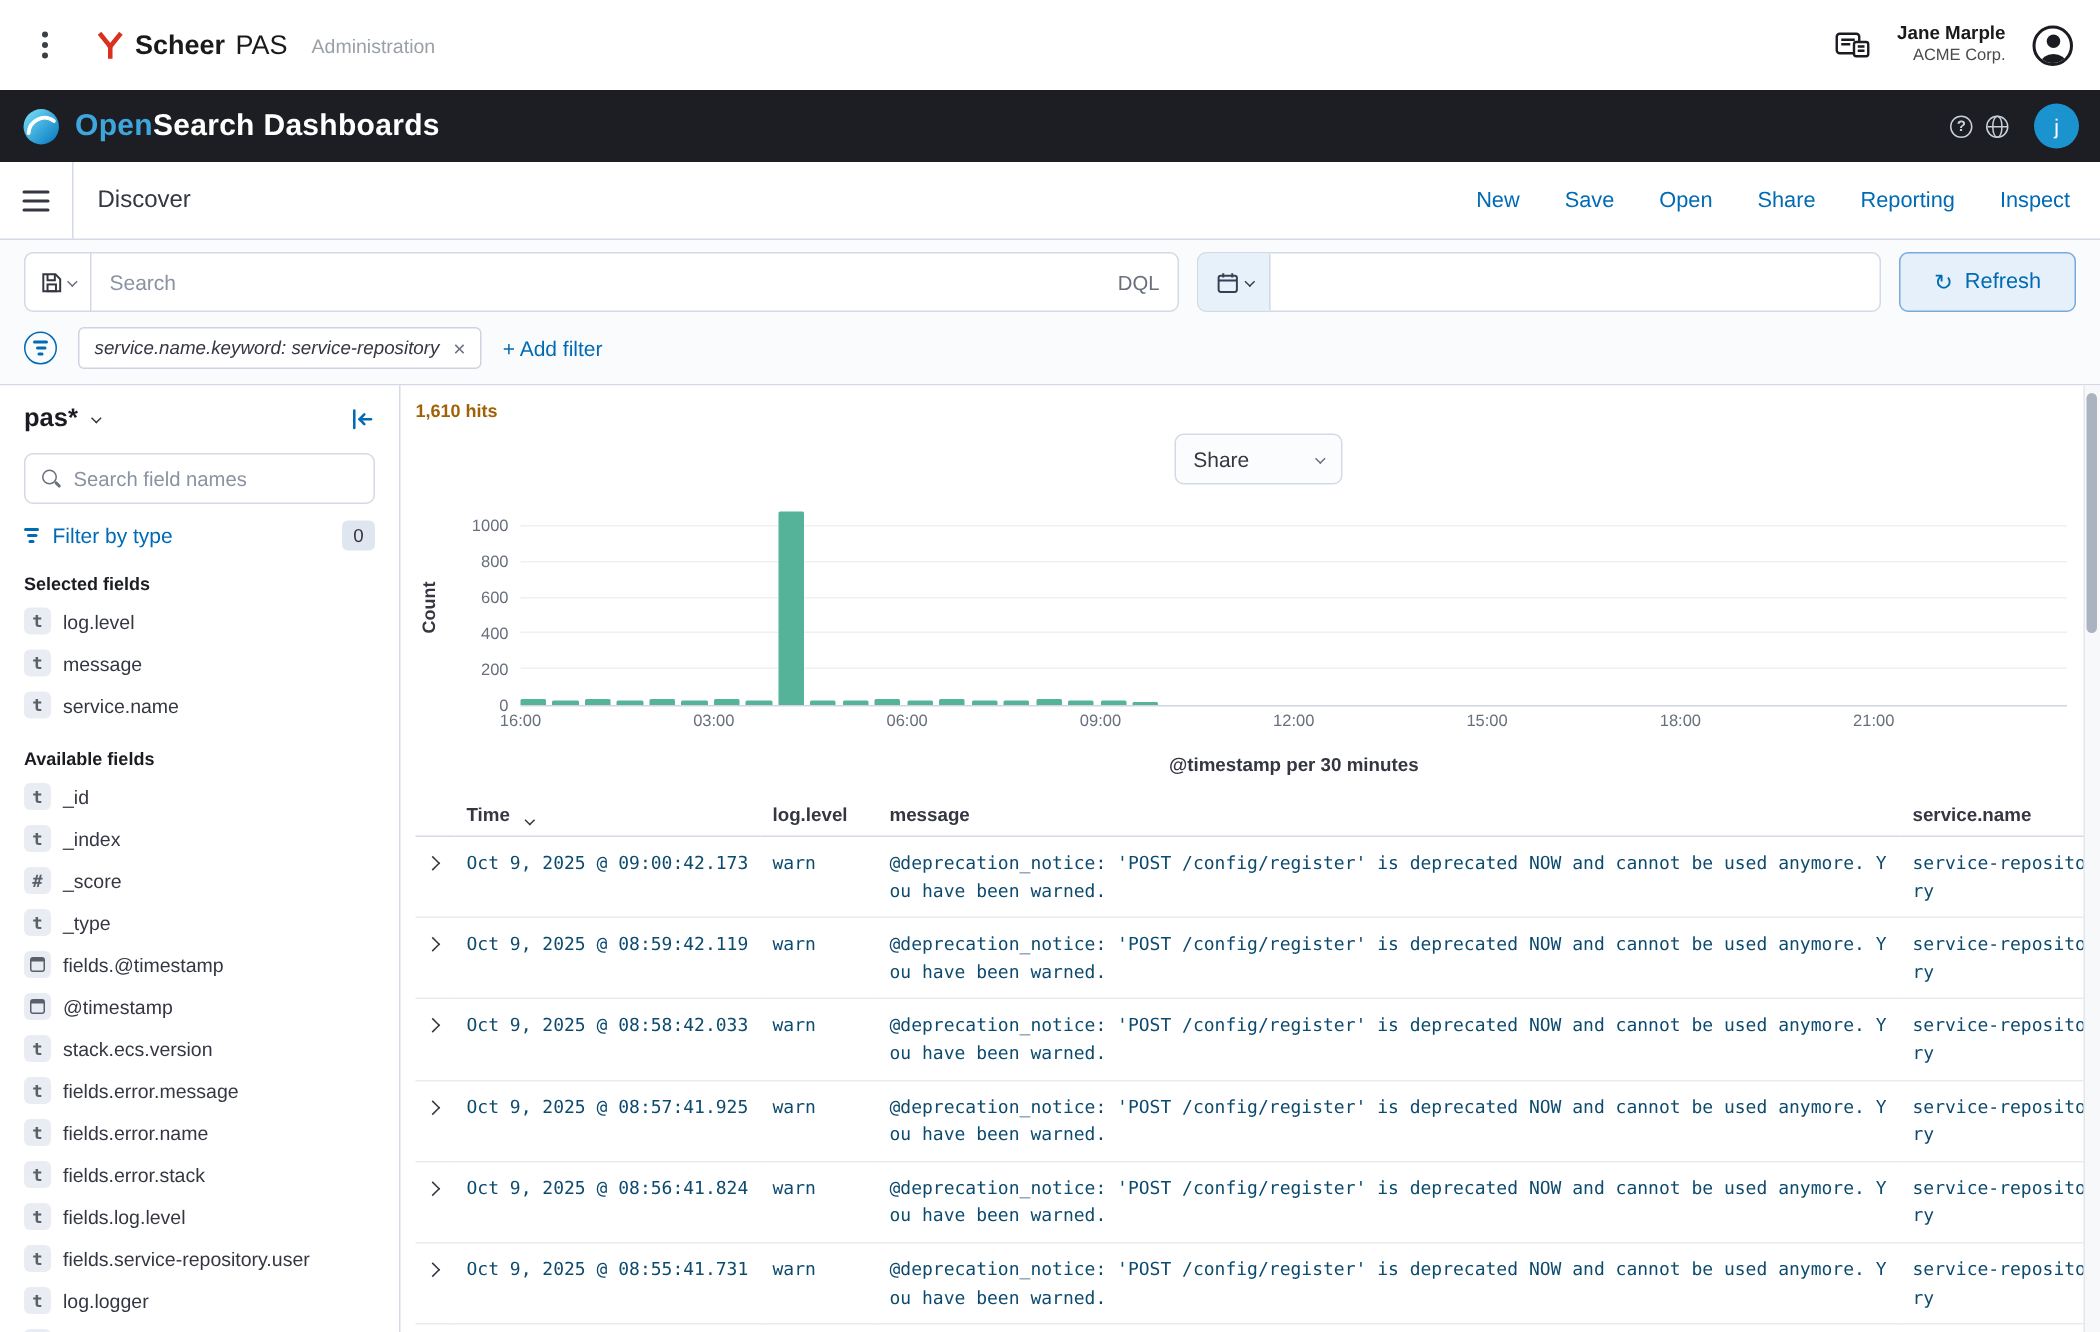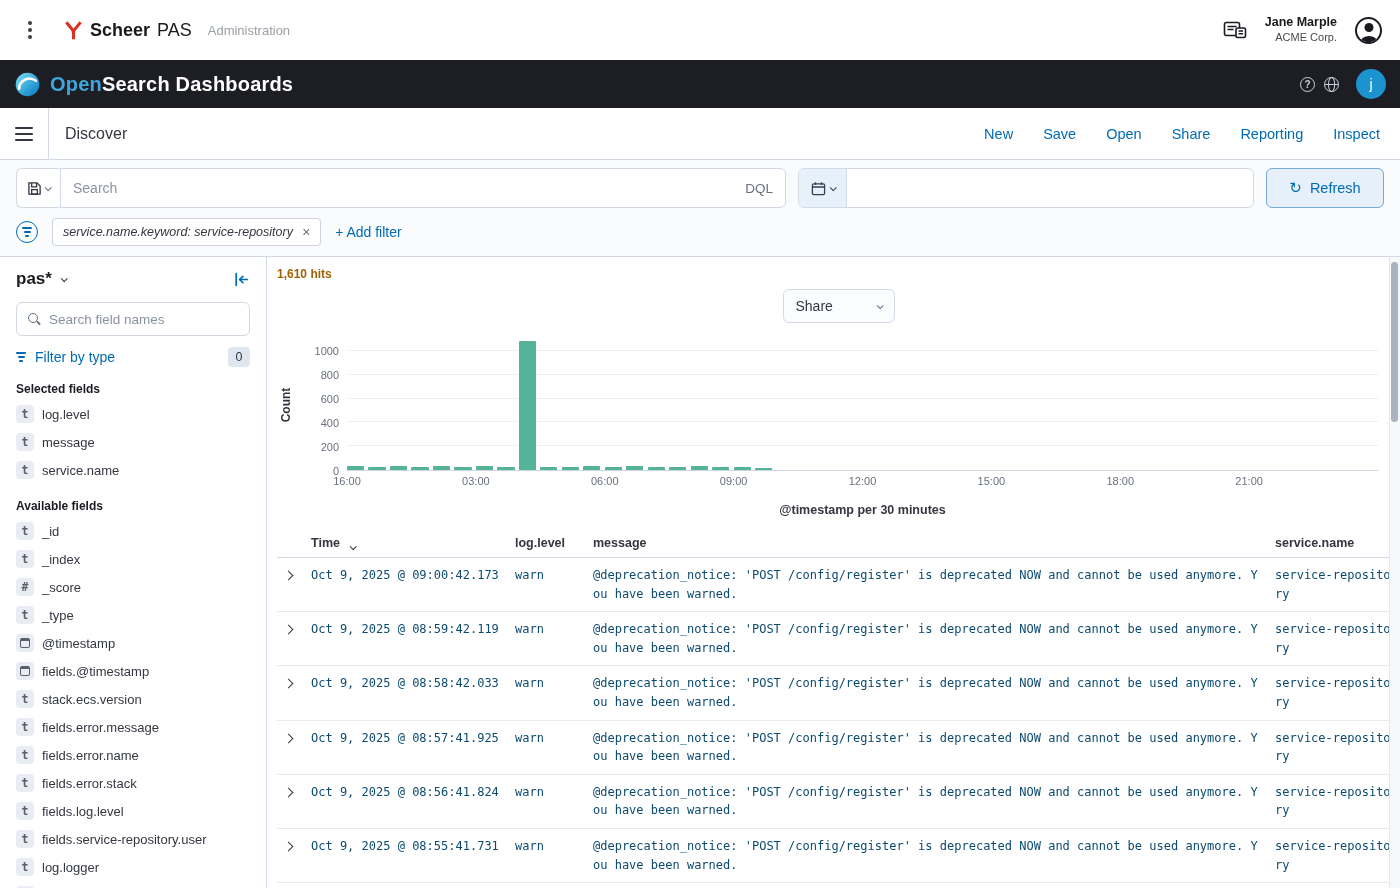--- a/index.html
+++ b/index.html
@@ -308,27 +308,27 @@
           <span class="fname">_score</span>
         </div>
         <div class="field-row">
           <span class="f-badge">t</span>
           <span class="fname">_type</span>
         </div>
         <div class="field-row">
           <span class="f-badge">
             <span class="cal-mini"></span>
           </span>
-          <span class="fname">@timestamp</span>
+          <span class="fname">fields.@timestamp</span>
         </div>
         <div class="field-row">
           <span class="f-badge">
             <span class="cal-mini"></span>
           </span>
-          <span class="fname">fields.@timestamp</span>
+          <span class="fname">@timestamp</span>
         </div>
         <div class="field-row">
           <span class="f-badge">t</span>
           <span class="fname">stack.ecs.version</span>
         </div>
         <div class="field-row">
           <span class="f-badge">t</span>
           <span class="fname">fields.error.message</span>
         </div>
         <div class="field-row">

